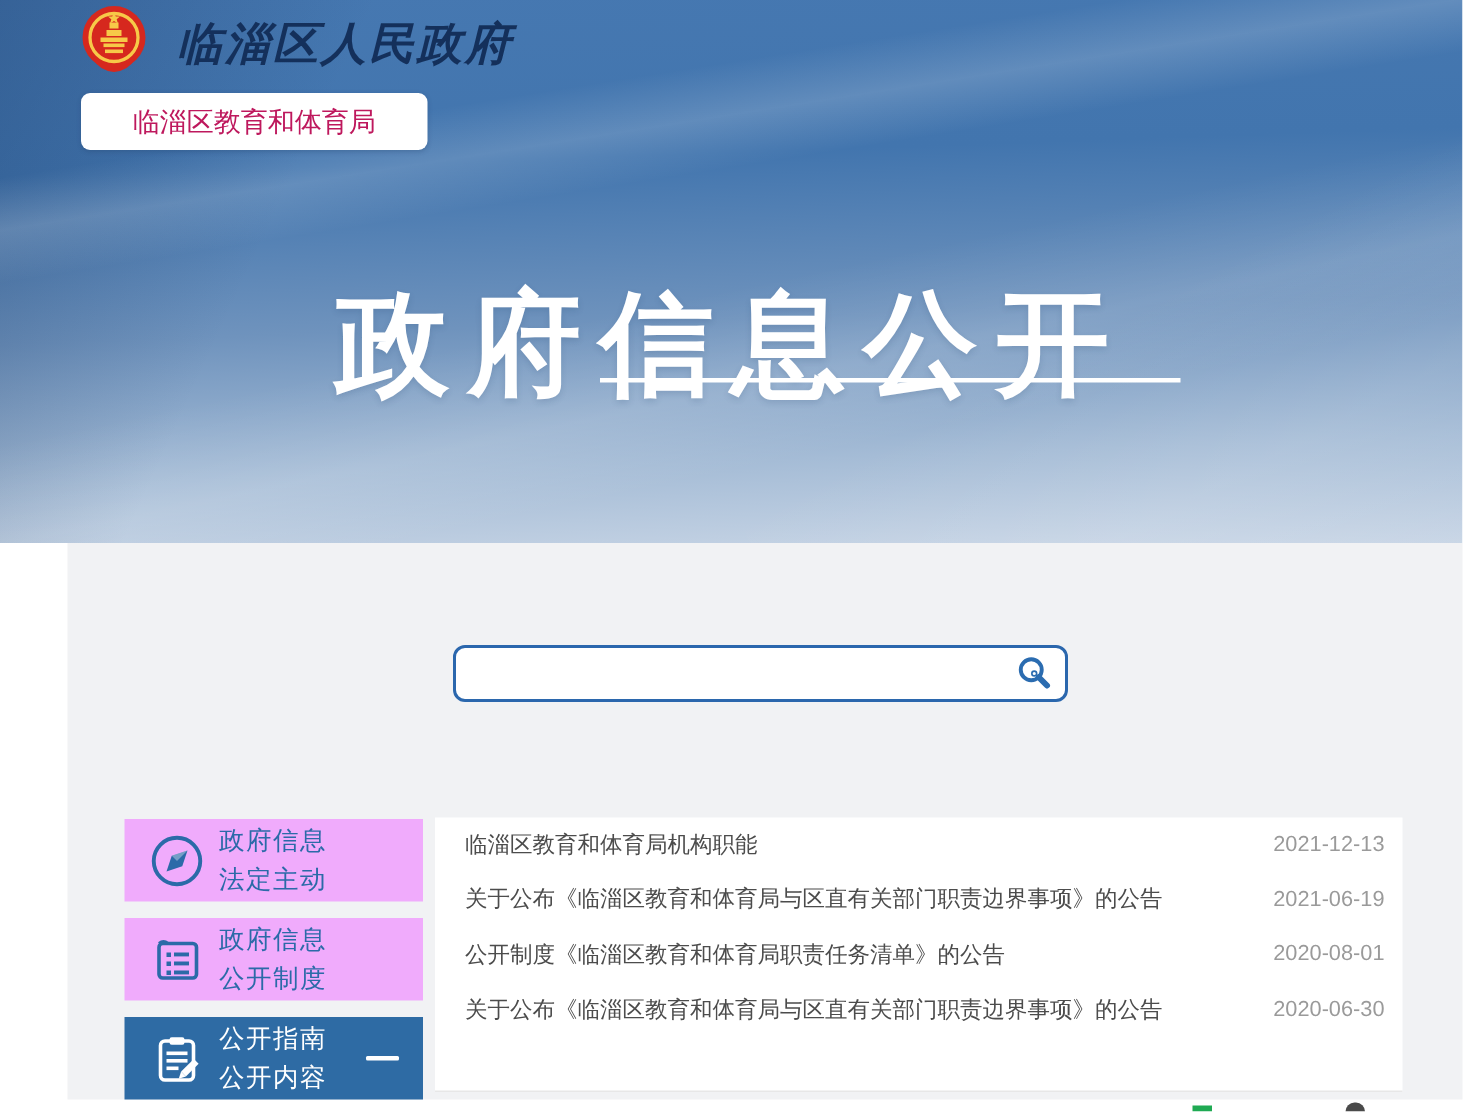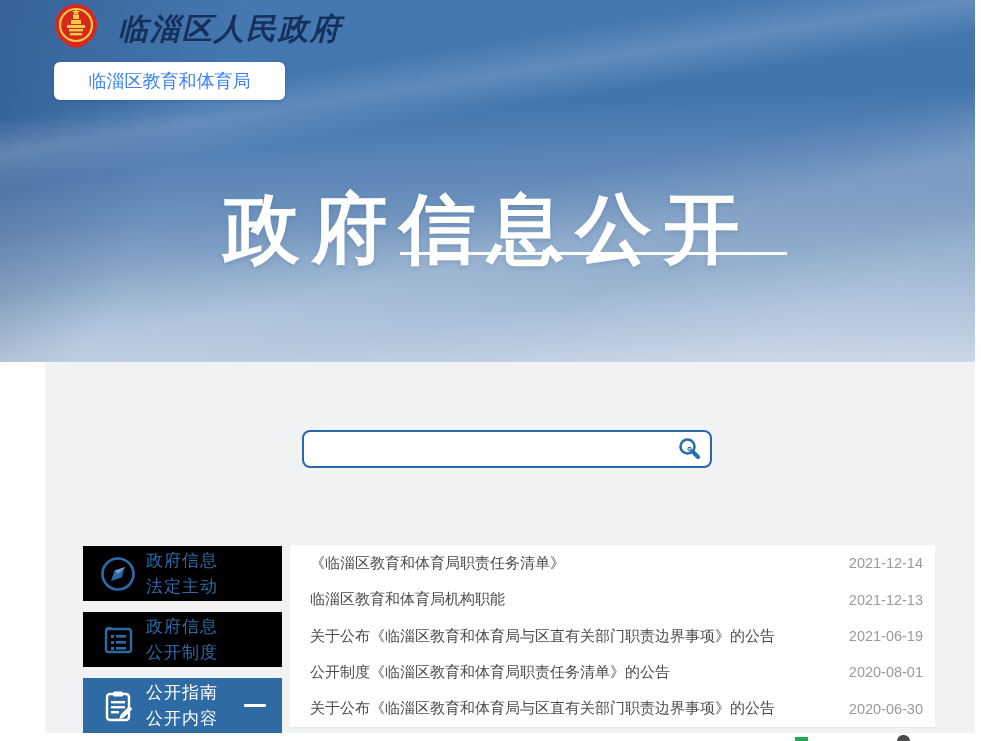--- a/index.html
+++ b/index.html
@@ -47,21 +47,21 @@
   .site-name {
     margin-left: 18px; margin-top: 6px;
     font-size: 30px; font-weight: bold; color: #14305b; letter-spacing: 2px; font-style: italic;
   }
 
   .dept-btn {
     position: absolute; left: 54px; top: 62px; width: 231px; height: 38px;
     background: #ffffff; border-radius: 6px; border: none;
     box-shadow: 0 1px 3px rgba(30,60,100,0.25);
     display: flex; align-items: center; justify-content: center;
-    font-size: 18px; color: #3b82f6; cursor: pointer; z-index: 3;
+    font-size: 18px; color: #be185d; cursor: pointer; z-index: 3;
     font-family: inherit;
   }
 
   .hero-title {
     position: absolute; left: 0; top: 146px; width: 975px;
     text-align: center; color: #ffffff; font-size: 76px; font-weight: bold;
     letter-spacing: 12px; z-index: 2; text-shadow: 0 2px 4px rgba(30,60,100,0.15); margin-top: 33px;
   }
   .hero-underline {
     position: absolute; left: 400px; top: 252px; width: 387px; height: 3px;
@@ -85,21 +85,21 @@
     padding: 0 10px; font-size: 15px; color: #333; font-family: inherit;
   }
   .search-btn {
     width: 42px; height: 100%; border: none; background: transparent;
     display: flex; align-items: center; justify-content: center; cursor: pointer;
   }
 
   
   .side-item {
     position: absolute; left: 38px; width: 199px; height: 55px;
-    background: #000000; display: flex; align-items: center; cursor: pointer;
+    background: #f0abfc; display: flex; align-items: center; cursor: pointer;
   }
   .side-item .icon-wrap {
     width: 40px; height: 40px; margin-left: 15px; flex: 0 0 auto;
     display: flex; align-items: center; justify-content: center;
   }
   .side-item .side-label {
     margin-left: 8px; font-size: 17px; line-height: 26px; color: #2b6aa8;
     letter-spacing: 1px;
   }
   .side-item.active { background: #2e6ba4; }
@@ -236,24 +236,20 @@
     </span>
     <span class="side-label">
       <span>公开指南</span><br>
       <span>公开内容</span>
     </span>
     <span class="collapse-bar"></span>
   </div>
 
   <div class="news-list">
     <div class="news-row">
-      <span class="news-title">《临淄区教育和体育局职责任务清单》</span>
-      <span class="news-date">2021-12-14</span>
-    </div>
-    <div class="news-row">
       <span class="news-title">临淄区教育和体育局机构职能</span>
       <span class="news-date">2021-12-13</span>
     </div>
     <div class="news-row">
       <span class="news-title">关于公布《临淄区教育和体育局与区直有关部门职责边界事项》的公告</span>
       <span class="news-date">2021-06-19</span>
     </div>
     <div class="news-row">
       <span class="news-title">公开制度《临淄区教育和体育局职责任务清单》的公告</span>
       <span class="news-date">2020-08-01</span>

